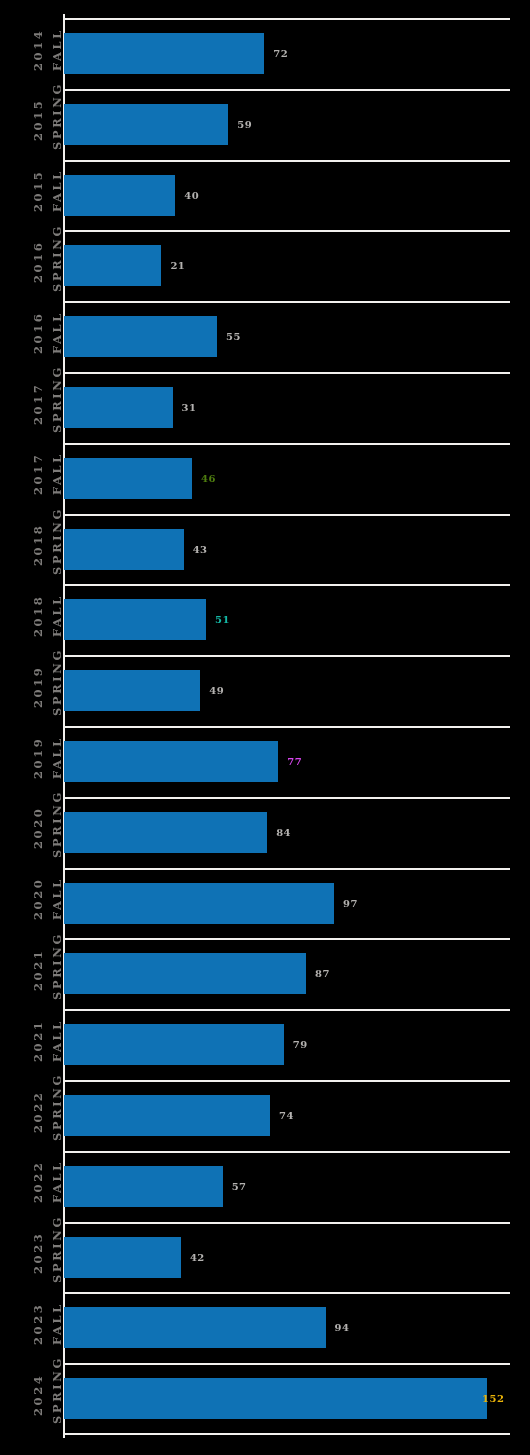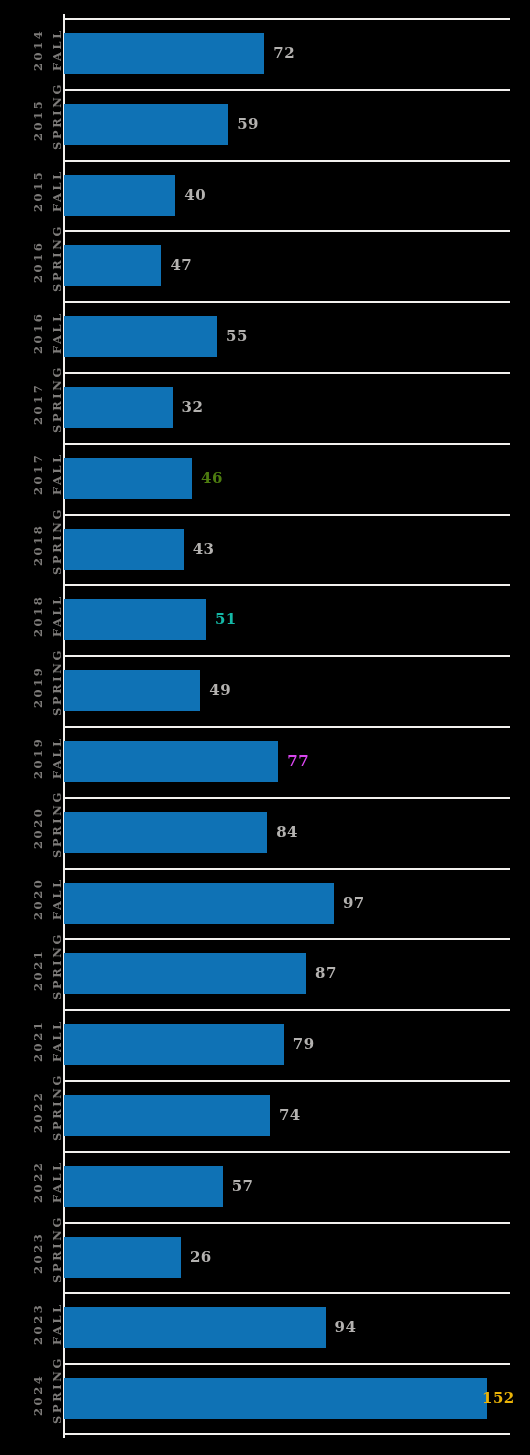--- a/index.html
+++ b/index.html
@@ -64,21 +64,21 @@
     position: absolute;
     left: 0px;
     height: 41px;
     background: #0f72b5;
   }
   .bar-value {
     position: absolute;
     color: #b4b2b0;
     font-family: "DejaVu Serif", serif;
     font-weight: bold;
-    font-size: 15px;
+    font-size: 10px;
     letter-spacing: 0.5px;
     line-height: 41px;
     white-space: nowrap;
   }
 
   
   .cat-label {
     position: absolute;
     color: #7d7b79;
     font-family: "DejaVu Serif", serif;
@@ -111,31 +111,31 @@
         <div class="bar-value" style="top: 15px; left: 173.191px; color: rgb(180, 178, 176);">59</div>
       </div>
       <div class="grid-row" style="top: 141.6px; height: 70.8px;">
         <div class="gridline"></div>
         <div class="bar" title="FALL 2015: 40" style="top: 15px; width: 111.316px; background: rgb(15, 114, 181);"></div>
         <div class="bar-value" style="top: 15px; left: 120.316px; color: rgb(180, 178, 176);">40</div>
       </div>
       <div class="grid-row" style="top: 212.4px; height: 70.8px;">
         <div class="gridline"></div>
         <div class="bar" title="SPRING 2016: 35" style="top: 15px; width: 97.4013px; background: rgb(15, 114, 181);"></div>
-        <div class="bar-value" style="top: 15px; left: 106.401px; color: rgb(180, 178, 176);">47</div>
+        <div class="bar-value" style="top: 15px; left: 106.401px; color: rgb(180, 178, 176);">21</div>
       </div>
       <div class="grid-row" style="top: 283.2px; height: 70.8px;">
         <div class="gridline"></div>
         <div class="bar" title="FALL 2016: 55" style="top: 15px; width: 153.059px; background: rgb(15, 114, 181);"></div>
         <div class="bar-value" style="top: 15px; left: 162.059px; color: rgb(180, 178, 176);">55</div>
       </div>
       <div class="grid-row" style="top: 354px; height: 70.8px;">
         <div class="gridline"></div>
         <div class="bar" title="SPRING 2017: 39" style="top: 15px; width: 108.533px; background: rgb(15, 114, 181);"></div>
-        <div class="bar-value" style="top: 15px; left: 117.533px; color: rgb(180, 178, 176);">32</div>
+        <div class="bar-value" style="top: 15px; left: 117.533px; color: rgb(180, 178, 176);">31</div>
       </div>
       <div class="grid-row" style="top: 424.8px; height: 70.8px;">
         <div class="gridline"></div>
         <div class="bar" title="FALL 2017: 46" style="top: 15px; width: 128.013px; background: rgb(15, 114, 181);"></div>
         <div class="bar-value" style="top: 15px; left: 137.013px; color: #4d7c0f;">46</div>
       </div>
       <div class="grid-row" style="top: 495.6px; height: 70.8px;">
         <div class="gridline"></div>
         <div class="bar" title="SPRING 2018: 43" style="top: 15px; width: 119.664px; background: rgb(15, 114, 181);"></div>
         <div class="bar-value" style="top: 15px; left: 128.664px; color: rgb(180, 178, 176);">43</div>
@@ -181,21 +181,21 @@
         <div class="bar-value" style="top: 15px; left: 214.934px; color: rgb(180, 178, 176);">74</div>
       </div>
       <div class="grid-row" style="top: 1132.8px; height: 70.8px;">
         <div class="gridline"></div>
         <div class="bar" title="FALL 2022: 57" style="top: 15px; width: 158.625px; background: rgb(15, 114, 181);"></div>
         <div class="bar-value" style="top: 15px; left: 167.625px; color: rgb(180, 178, 176);">57</div>
       </div>
       <div class="grid-row" style="top: 1203.6px; height: 70.8px;">
         <div class="gridline"></div>
         <div class="bar" title="SPRING 2023: 42" style="top: 15px; width: 116.882px; background: rgb(15, 114, 181);"></div>
-        <div class="bar-value" style="top: 15px; left: 125.882px; color: rgb(180, 178, 176);">26</div>
+        <div class="bar-value" style="top: 15px; left: 125.882px; color: rgb(180, 178, 176);">42</div>
       </div>
       <div class="grid-row" style="top: 1274.4px; height: 70.8px;">
         <div class="gridline"></div>
         <div class="bar" title="FALL 2023: 94" style="top: 15px; width: 261.592px; background: rgb(15, 114, 181);"></div>
         <div class="bar-value" style="top: 15px; left: 270.592px; color: rgb(180, 178, 176);">94</div>
       </div>
       <div class="grid-row" style="top: 1345.2px; height: 70.8px;">
         <div class="gridline"></div>
         <div class="bar" title="SPRING 2024: 152" style="top: 15px; width: 423px; background: rgb(15, 114, 181);"></div>
         <div class="bar-value" style="top: 15px; left: 418px; color: #eab308;">152</div>

